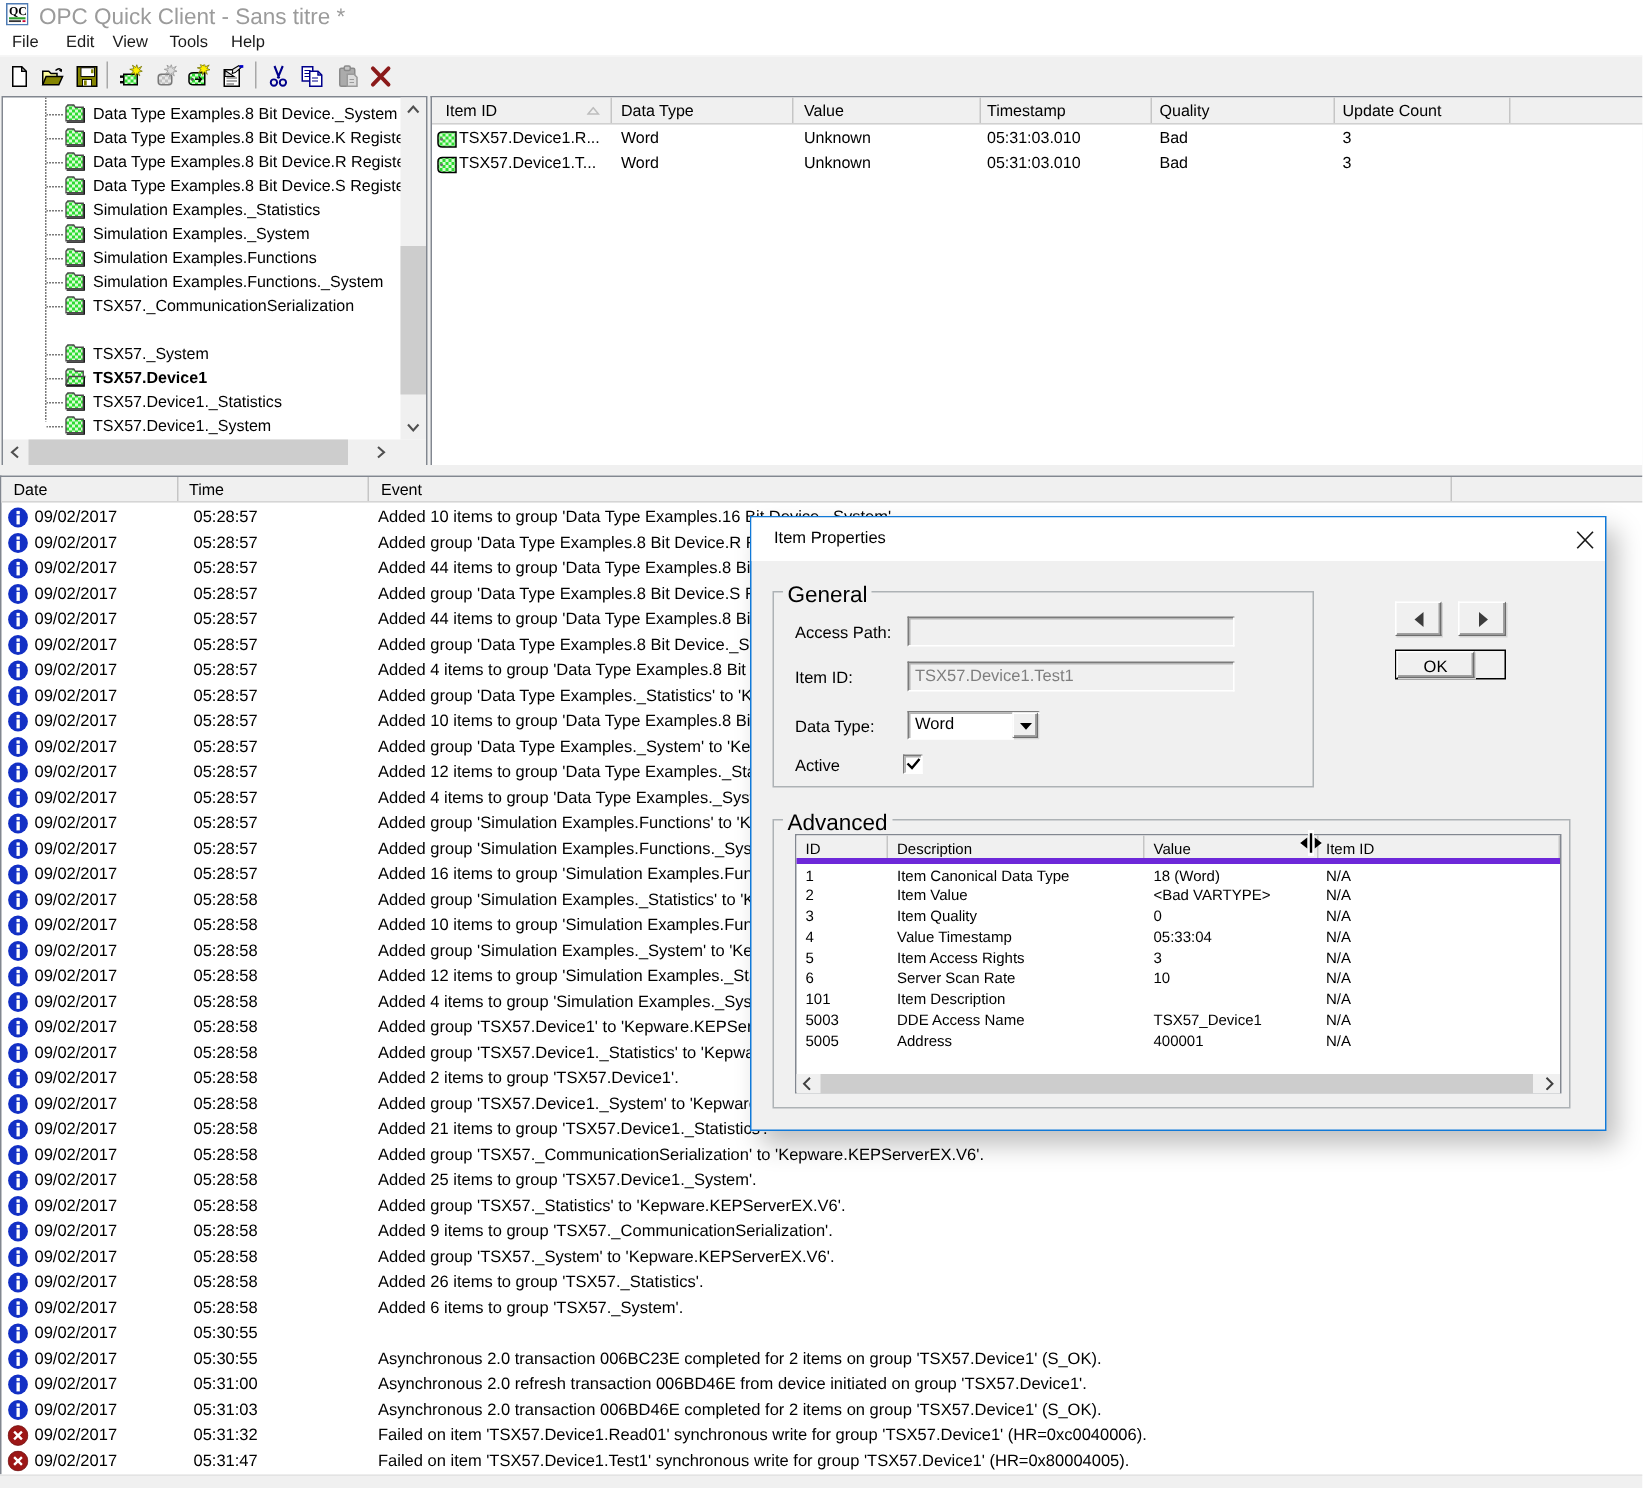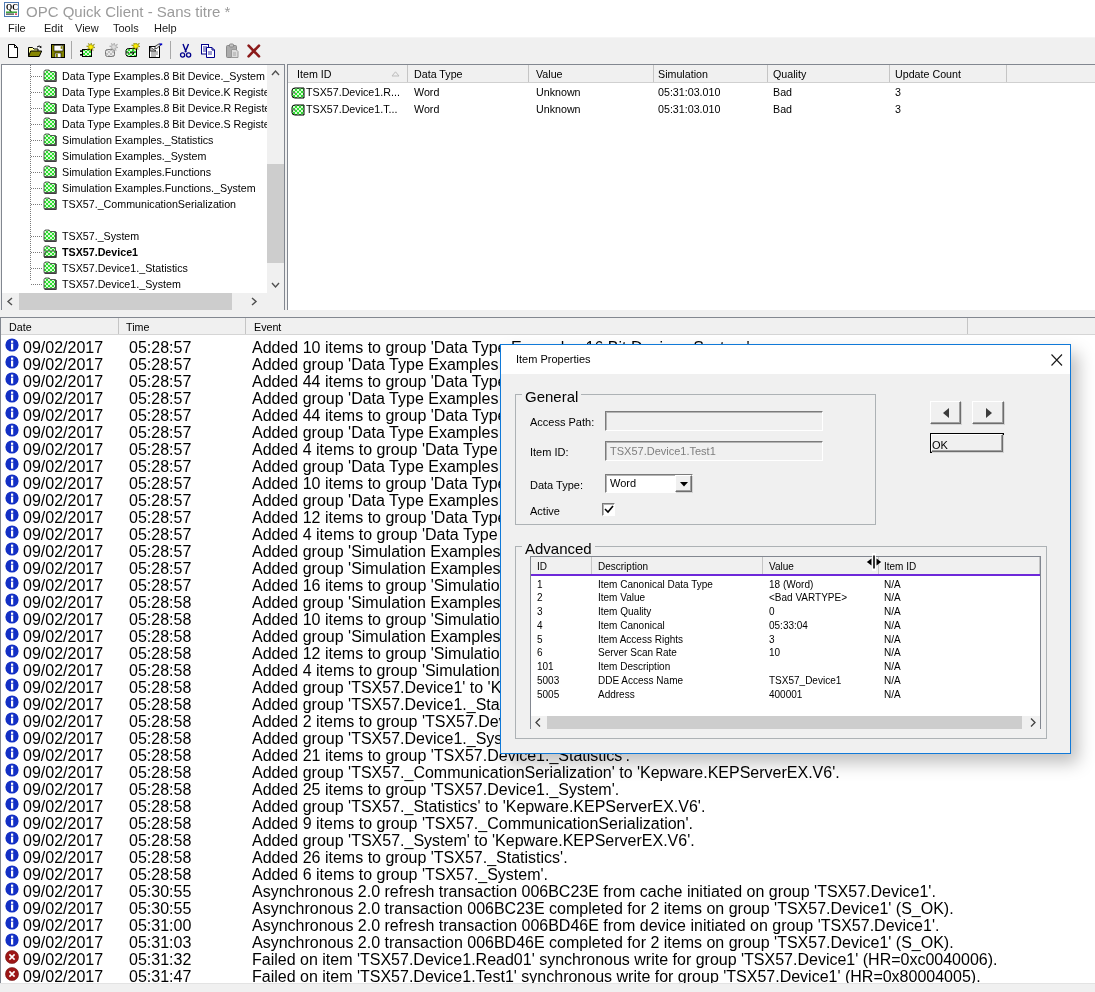--- a/index.html
+++ b/index.html
@@ -27,21 +27,21 @@
 #list{position:absolute;left:287px;top:0;width:808px;height:246px;background:#fff;border-left:1px solid #828790;border-top:1px solid #828790;}
 .hdr{position:absolute;background:#f0f0f0;font-size:10.7px;color:#000;}
 .hdrsec{position:absolute;top:0;height:100%;border-right:1px solid #c5c5c5;box-shadow:inset -1px 0 0 #fff;}
 .hdrtxt{position:absolute;top:3px;white-space:nowrap;}
 .lrow{position:absolute;height:17px;font-size:10.7px;white-space:nowrap;}
 .lrow span{position:absolute;top:2px;}
 
 #logdiv{left:0;top:310px;width:1095px;height:7px;background:#f0f0f0;}
 #log{left:0;top:317px;width:1095px;height:666px;background:#fff;border-top:1px solid #828790;border-left:1px solid #828790;}
 #loghdr{position:absolute;left:0;top:0;width:1094px;height:17px;background:#f0f0f0;border-bottom:1px solid #d5d5d5;font-size:10.7px;}
-.lgrow{position:absolute;left:0;width:1094px;height:17px;font-size:16px;white-space:nowrap;}
+.lgrow{position:absolute;left:0;width:1094px;height:17px;font-size:11px;white-space:nowrap;}
 .lgrow .ic{position:absolute;left:4px;top:1px;}
 .lgrow .d{position:absolute;left:22px;top:2px;}
 .lgrow .t{position:absolute;left:128px;top:2px;}
 .lgrow .e{position:absolute;left:251px;top:2px;}
 #statusbar{left:0;top:983px;width:1095px;height:9px;background:#f0f0f0;border-top:1px solid #e3e3e3;}
 
 #dlg{left:500px;top:344px;width:571px;height:410px;background:#f0f0f0;border:1px solid #1079d8;box-shadow:7px 9px 16px rgba(0,0,0,0.25);}
 #dlgtitle{position:absolute;left:0;top:0;width:100%;height:29px;background:#fff;}
 #dlgtitle span{position:absolute;left:15px;top:8px;font-size:11px;color:#000;}
 .grp{position:absolute;border:1px solid #adb2b5;}
@@ -278,21 +278,21 @@
 </div>
 <div class="abs" id="list" style="left:287px;top:64px;width:808px;height:246px;background:#fff;border-left:1px solid #828790;border-top:1px solid #828790;position:absolute">
 <div class="hdr" style="left:0;top:0;width:807px;height:18px;border-bottom:1px solid #d0d0d0">
 <div class="hdrsec" style="left:119px;width:1px"></div>
 <span class="hdrtxt" style="left:9px">Item ID</span>
 <div class="hdrsec" style="left:240px;width:1px"></div>
 <span class="hdrtxt" style="left:126px">Data Type</span>
 <div class="hdrsec" style="left:365px;width:1px"></div>
 <span class="hdrtxt" style="left:248px">Value</span>
 <div class="hdrsec" style="left:479px;width:1px"></div>
-<span class="hdrtxt" style="left:370px">Simulation</span>
+<span class="hdrtxt" style="left:370px">Timestamp</span>
 <div class="hdrsec" style="left:601px;width:1px"></div>
 <span class="hdrtxt" style="left:485px">Quality</span>
 <div class="hdrsec" style="left:718px;width:1px"></div>
 <span class="hdrtxt" style="left:607px">Update Count</span>
 <svg class="abs" style="left:103px;top:6px" width="9" height="6">
           <path d="M1 5 L4.5 0.8 L8 5 z" fill="#f0f0f0" stroke="#bdbdbd"></path>
         </svg>
 </div>
 <div class="lrow" style="left:0;top:19px;width:807px">
         <svg class="abs" style="left:3px;top:2.5px" width="14" height="12">
@@ -650,21 +650,20 @@
         <span class="e">Added 6 items to group 'TSX57._System'.</span>
       </div>
 <div class="lgrow" style="top:563px">
         <svg class="ic" width="14" height="14">
           <circle cx="7" cy="7" r="6.6" fill="#1330c5"></circle>
           <rect x="6" y="5.6" width="2.2" height="6" fill="#fff"></rect>
           <rect x="6" y="2.6" width="2.2" height="2.2" fill="#fff"></rect>
         </svg>
         <span class="d">09/02/2017</span>
         <span class="t">05:30:55</span>
-        <span class="e">Asynchronous 2.0 refresh transaction 006BC23E from cache initiated on group 'TSX57.Device1'.</span>
       </div>
 <div class="lgrow" style="top:580px">
         <svg class="ic" width="14" height="14">
           <circle cx="7" cy="7" r="6.6" fill="#1330c5"></circle>
           <rect x="6" y="5.6" width="2.2" height="6" fill="#fff"></rect>
           <rect x="6" y="2.6" width="2.2" height="2.2" fill="#fff"></rect>
         </svg>
         <span class="d">09/02/2017</span>
         <span class="t">05:30:55</span>
         <span class="e">Asynchronous 2.0 transaction 006BC23E completed for 2 items on group 'TSX57.Device1' (S_OK).</span>
@@ -744,27 +743,27 @@
         <svg style="position:absolute;left:11px;top:6px" width="8" height="11">
           <path d="M7 0 v10 L1 5 z" fill="#3c3c3c"></path>
         </svg>
       </div>
 <div class="raised" style="position:absolute;left:471px;top:56px;width:32px;height:23px">
         <svg style="position:absolute;left:12px;top:6px" width="8" height="11">
           <path d="M1 0 v10 L7 5 z" fill="#3c3c3c"></path>
         </svg>
       </div>
 <div style="position:absolute;left:429px;top:88px;width:74px;height:20px;border:1px solid #000">
-        <div class="raised" style="position:absolute;left:0;top:0;width:72px;height:18px;text-align:left"><span style="font-size:11px;line-height:17px">OK</span></div>
+        <div class="raised" style="position:absolute;left:0;top:0;width:52px;height:18px;text-align:center"><span style="font-size:11px;line-height:17px">OK</span></div>
       </div>
 <div class="grp" style="left:14px;top:201px;width:532px;height:193px">
         <span class="grplbl" style="left:6px">Advanced</span>
       </div>
 <div id="advtbl" style="left:29px;top:211px;width:511px;height:173px">
-<div class="hdr" style="left:0;top:0;width:509px;height:19px;border-bottom:2px solid #6d28d9;font-size:10px">
+<div class="hdr" style="left:0;top:0;width:509px;height:19px;border-bottom:4px solid #6d28d9;font-size:10px">
 <div class="hdrsec" style="left:60px;width:1px"></div>
 <div class="hdrsec" style="left:231px;width:1px"></div>
 <div class="hdrsec" style="left:347px;width:1px"></div>
 <div class="hdrsec" style="left:508px;width:1px"></div>
 <span class="hdrtxt" style="left:6px;top:4px">ID</span>
 <span class="hdrtxt" style="left:67px;top:4px">Description</span>
 <span class="hdrtxt" style="left:238px;top:4px">Value</span>
 <span class="hdrtxt" style="left:353px;top:4px">Item ID</span>
 </div>
 <span class="atxt" style="left:6px;top:21.5px">1</span>
@@ -773,21 +772,21 @@
         <span class="atxt" style="left:353px;top:21.5px">N/A</span>
 <span class="atxt" style="left:6px;top:35.25px">2</span>
         <span class="atxt" style="left:67px;top:35.25px">Item Value</span>
         <span class="atxt" style="left:238px;top:35.25px">&lt;Bad VARTYPE&gt;</span>
         <span class="atxt" style="left:353px;top:35.25px">N/A</span>
 <span class="atxt" style="left:6px;top:49.0px">3</span>
         <span class="atxt" style="left:67px;top:49.0px">Item Quality</span>
         <span class="atxt" style="left:238px;top:49.0px">0</span>
         <span class="atxt" style="left:353px;top:49.0px">N/A</span>
 <span class="atxt" style="left:6px;top:62.75px">4</span>
-        <span class="atxt" style="left:67px;top:62.75px">Item Canonical</span>
+        <span class="atxt" style="left:67px;top:62.75px">Value Timestamp</span>
         <span class="atxt" style="left:238px;top:62.75px">05:33:04</span>
         <span class="atxt" style="left:353px;top:62.75px">N/A</span>
 <span class="atxt" style="left:6px;top:76.5px">5</span>
         <span class="atxt" style="left:67px;top:76.5px">Item Access Rights</span>
         <span class="atxt" style="left:238px;top:76.5px">3</span>
         <span class="atxt" style="left:353px;top:76.5px">N/A</span>
 <span class="atxt" style="left:6px;top:90.25px">6</span>
         <span class="atxt" style="left:67px;top:90.25px">Server Scan Rate</span>
         <span class="atxt" style="left:238px;top:90.25px">10</span>
         <span class="atxt" style="left:353px;top:90.25px">N/A</span>

